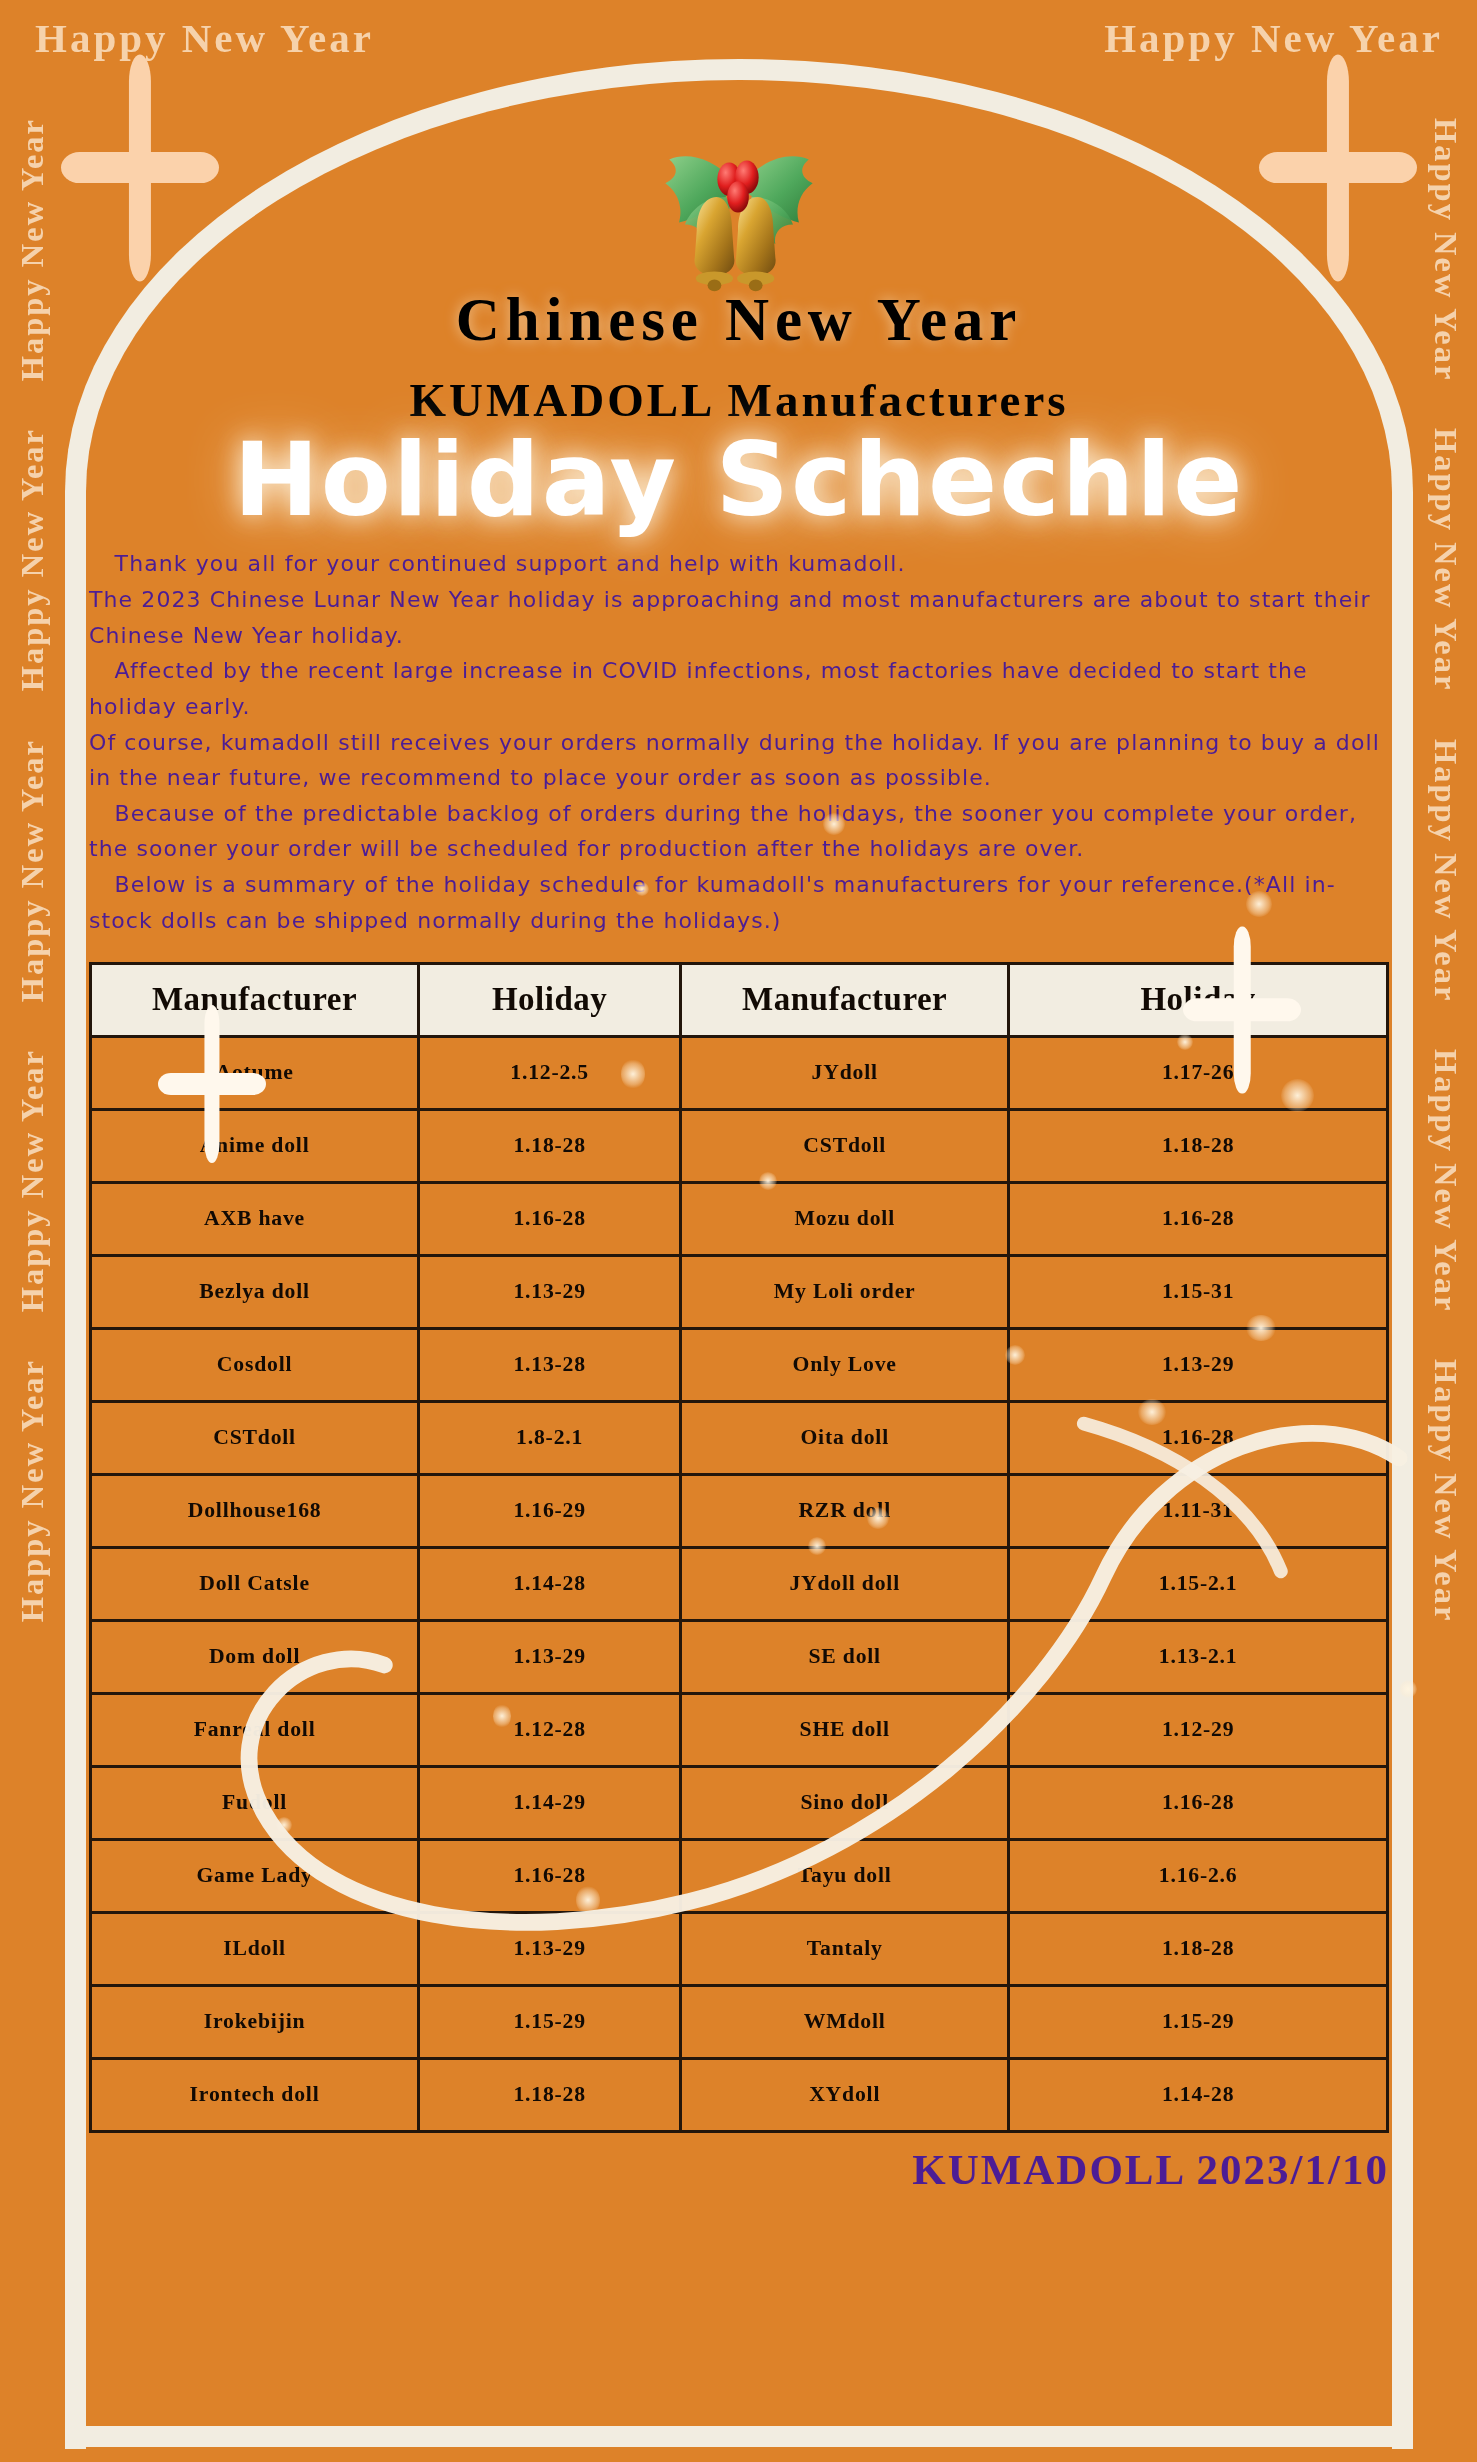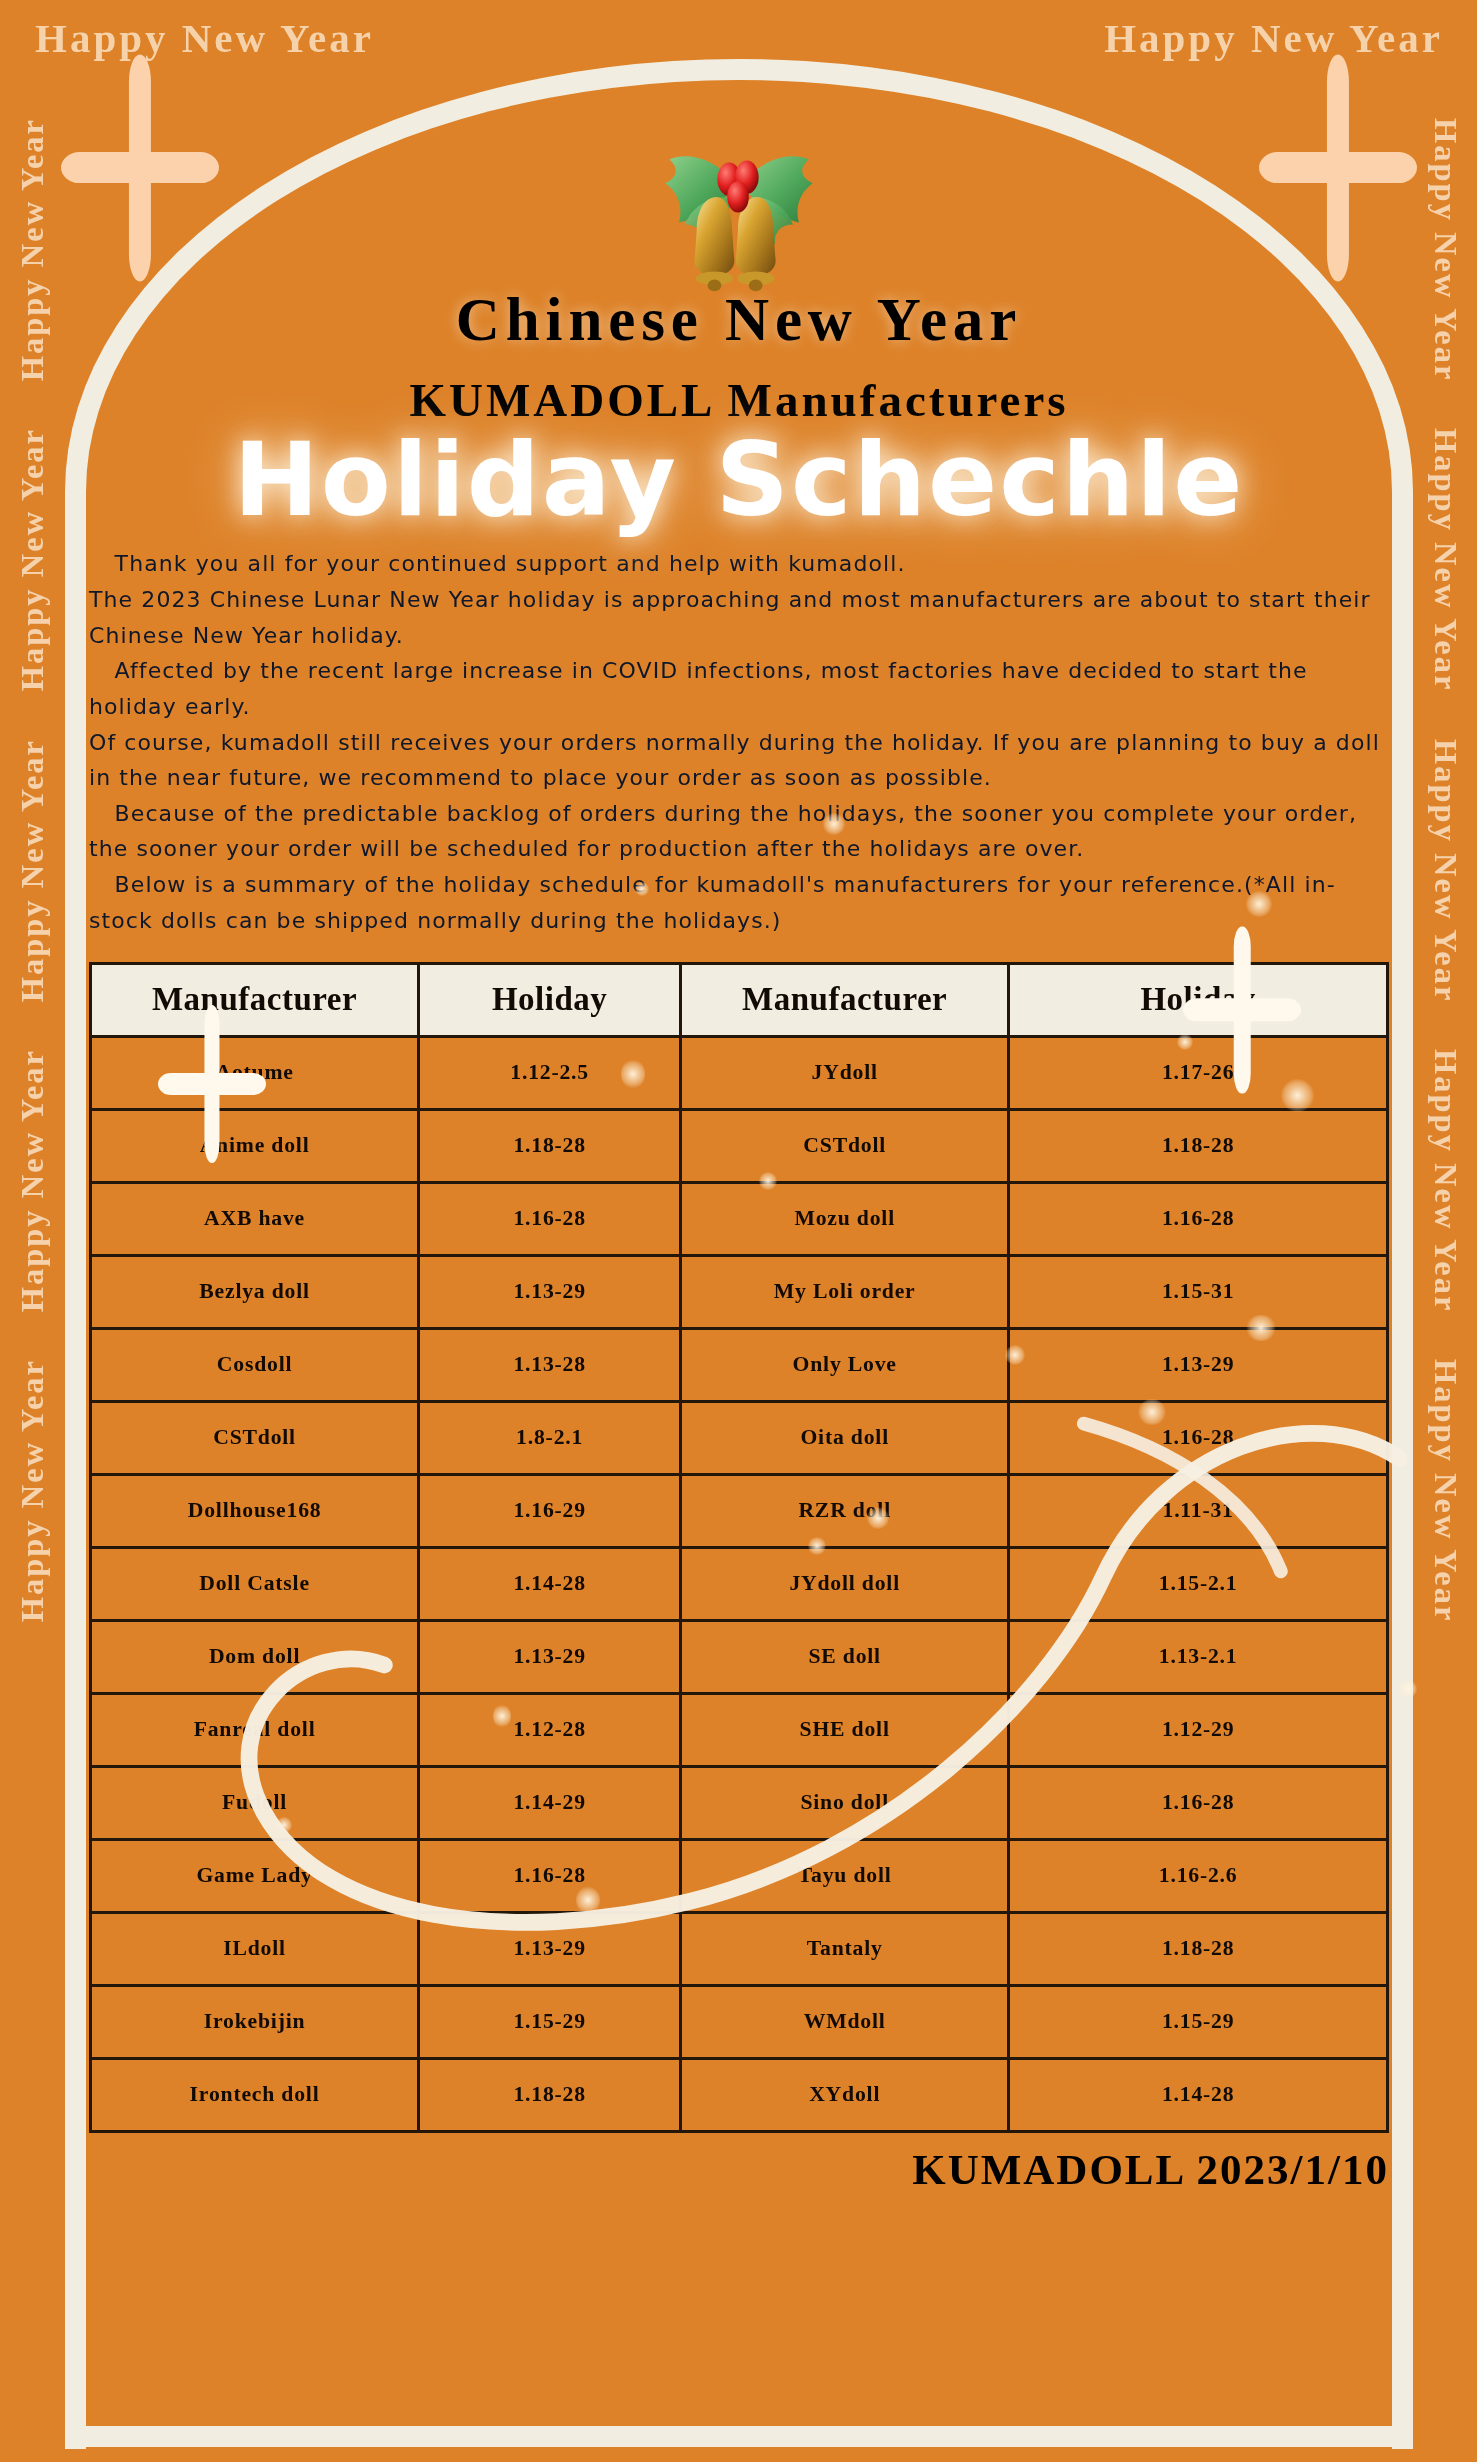--- a/index.html
+++ b/index.html
@@ -165,21 +165,21 @@
                  0 0 55px rgba(255,230,190,.75);
   }
 
   
   .body-copy {
     margin-top: 15.8px;
     font-family: "DejaVu Sans", sans-serif;
     font-size: 22px;
     line-height: 1.62;
     letter-spacing: 1.1px;
-    color: #0f172a;
+    color: #4c1d95;
     text-align: left;
   }
   .body-copy p { margin: 0; }
   .body-copy p.indent { text-indent: 25.6px; }
 
   
   table.sched {
     margin-top: 23.6px;
     width: 100%;
     border-collapse: collapse;
@@ -210,21 +210,21 @@
   table.sched col.c4 { width: 29.2%; }
 
   
   .footer-sig {
     margin-top: 11.8px;
     text-align: right;
     font-family: "Liberation Serif", serif;
     font-weight: 700;
     font-size: 43px;
     letter-spacing: 2px;
-    color: #000000;
+    color: #4c1d95;
   }
 
   
   .overlay-art {
     position: absolute;
     left: 0; top: 0;
     width: 1478px; height: 2463px;
     pointer-events: none;
     z-index: 5;
   }

